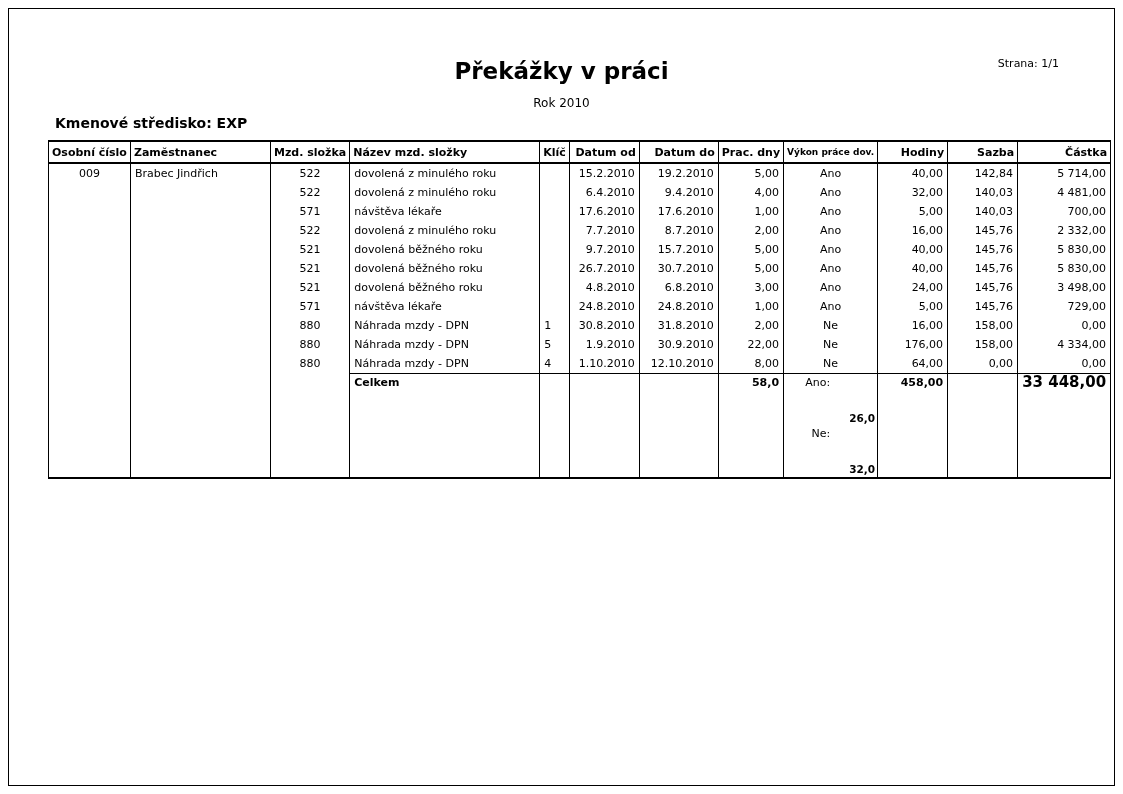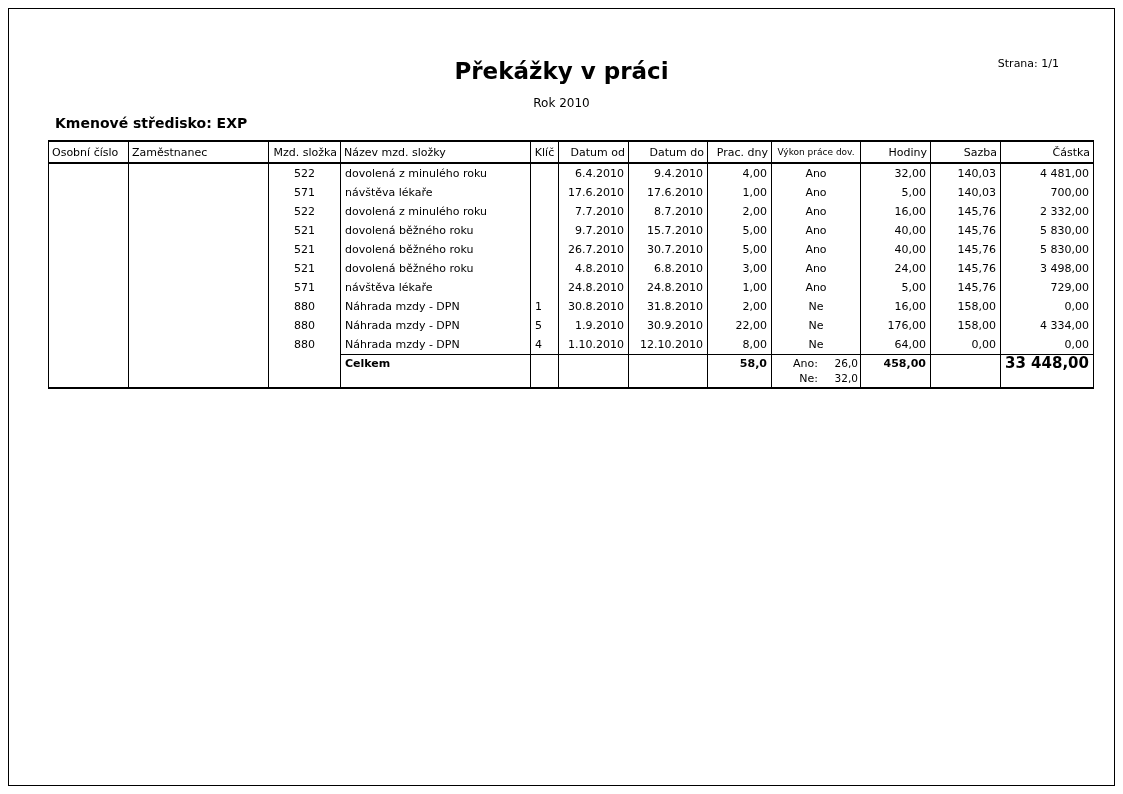--- a/index.html
+++ b/index.html
@@ -37,21 +37,21 @@
     font-size:14px;font-weight:bold;
   }
   table.report{
     position:absolute;left:48px;top:140px;
     border-collapse:collapse;table-layout:fixed;
     font-size:11px;
   }
   table.report th{
     border-left:1px solid #000;border-right:1px solid #000;
     border-top:2px solid #000;border-bottom:2px solid #000;
-    height:20px;padding:0 3px;font-weight:normal;
+    height:20px;padding:0 3px;font-weight:bold;
     white-space:nowrap;overflow:hidden;
   }
   table.report tbody td{
     border-left:1px solid #000;border-right:1px solid #000;
     height:19px;padding:0 4px;white-space:nowrap;overflow:hidden;
   }
   table.report tfoot td{
     border-left:1px solid #000;border-right:1px solid #000;
     border-top:1px solid #000;border-bottom:2px solid #000;
     height:31px;padding:1px 4px 0 4px;vertical-align:top;
@@ -71,21 +71,21 @@
   .c2{text-align:center;}
   .c3{text-align:left;}
   .c4{text-align:left;}
   .c5,.c6,.c7,.c9,.c10,.c11{text-align:right;}
   .c8{text-align:center;}
   .bold{font-weight:bold;}
   td.num-tight{font-size:15px;padding:1px 2px 0 2px;}
   .vykon-total{padding:1px 2px 0 2px !important;}
   .vt-line{display:flex;justify-content:space-between;}
   .vt-lbl{display:inline-block;min-width:32px;text-align:right;margin-left:12px;}
-  .vt-val{font-weight:normal;font-size:10.5px;text-align:right;}
+  .vt-val{font-weight:bold;font-size:10.5px;text-align:right;margin-top:36px;}
 </style>
 </head>
 <body>
 
 <div class="page">
   <div class="page-frame"></div>
 
 
   <div class="report-title">Překážky v práci</div>
   <div class="report-subtitle">Rok 2010</div>
@@ -119,20 +119,34 @@
         <th class="h6">Datum do</th>
         <th class="h7">Prac. dny</th>
         <th class="h8">Výkon práce dov.</th>
         <th class="h9">Hodiny</th>
         <th class="h10">Sazba</th>
         <th class="h11">Částka</th>
       </tr>
     </thead>
     <tbody>
         <tr>
+          <td class="c0">009</td>
+          <td class="c1">Brabec Jindřich</td>
+          <td class="c2">522</td>
+          <td class="c3">dovolená z minulého roku</td>
+          <td class="c4"></td>
+          <td class="c5">15.2.2010</td>
+          <td class="c6">19.2.2010</td>
+          <td class="c7">5,00</td>
+          <td class="c8">Ano</td>
+          <td class="c9">40,00</td>
+          <td class="c10">142,84</td>
+          <td class="c11">5 714,00</td>
+        </tr>
+        <tr>
           <td class="c0"></td>
           <td class="c1"></td>
           <td class="c2">522</td>
           <td class="c3">dovolená z minulého roku</td>
           <td class="c4"></td>
           <td class="c5">6.4.2010</td>
           <td class="c6">9.4.2010</td>
           <td class="c7">4,00</td>
           <td class="c8">Ano</td>
           <td class="c9">32,00</td>

